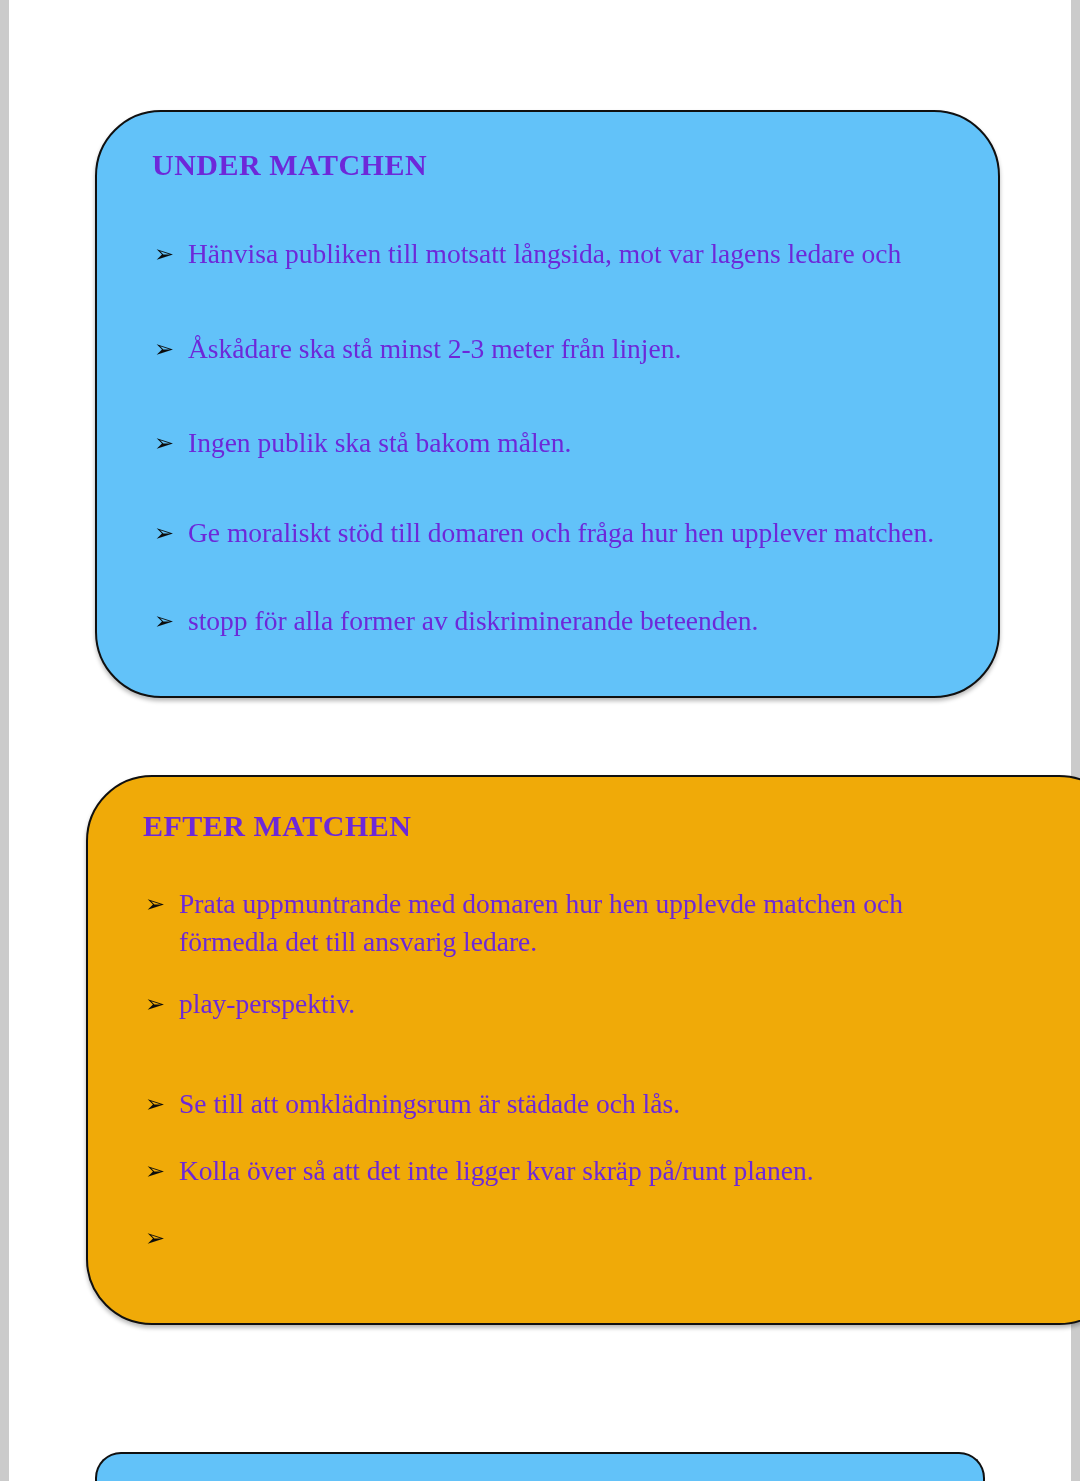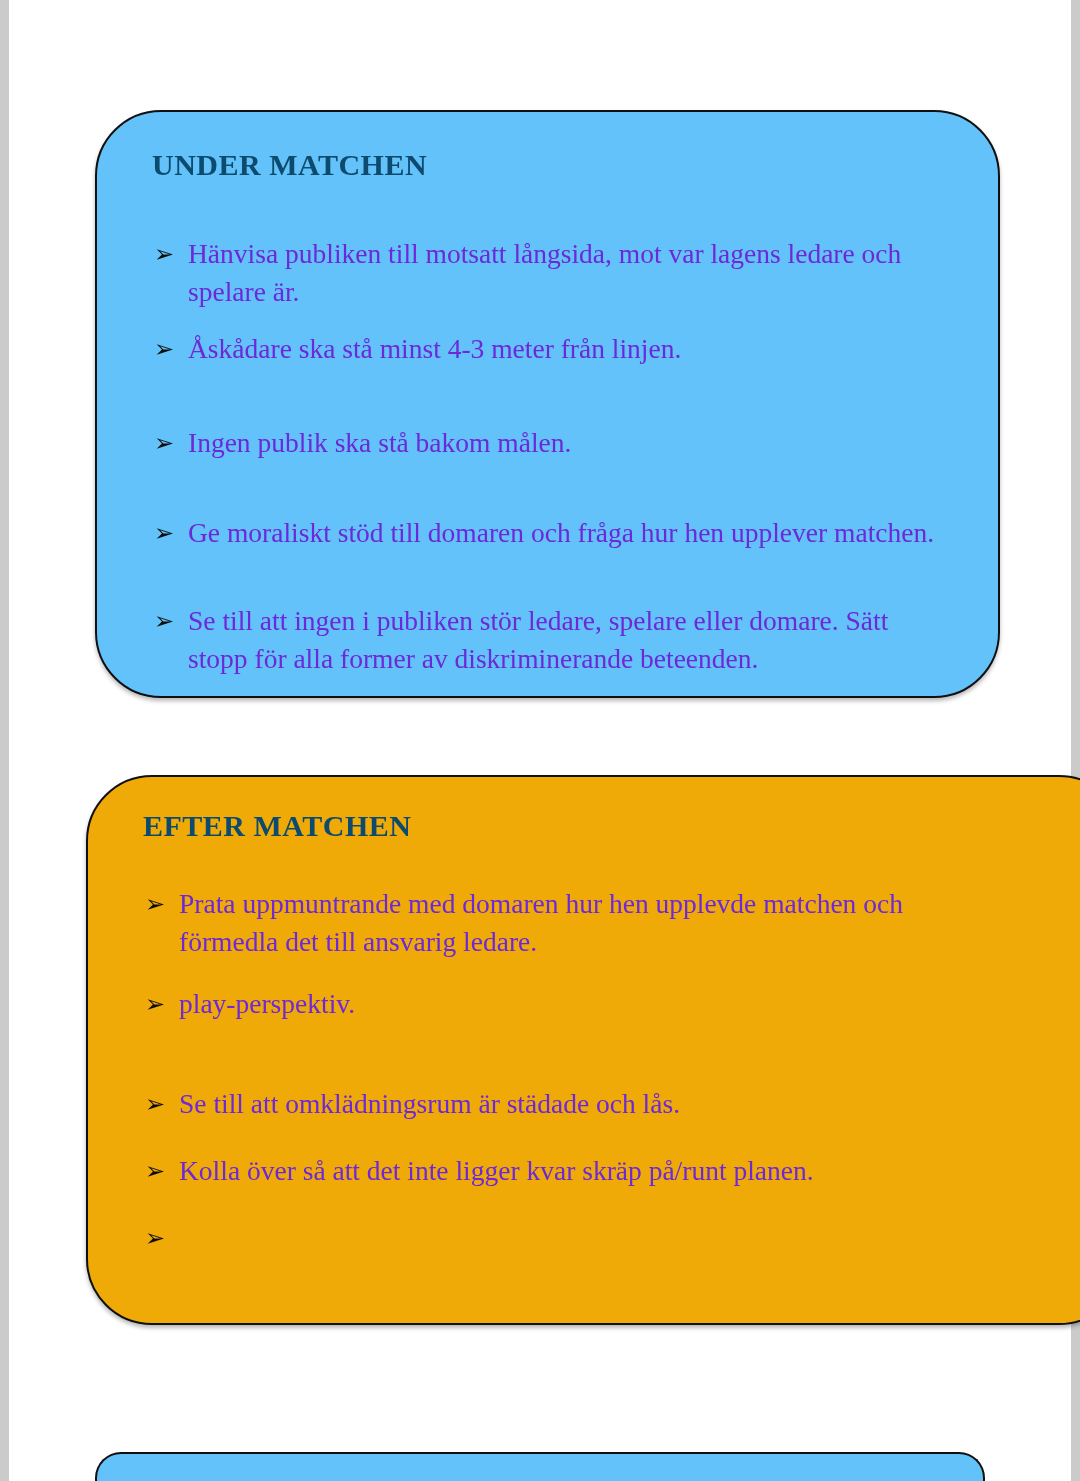--- a/index.html
+++ b/index.html
@@ -27,21 +27,21 @@
   }
   .card-blue   { left: 95px; top: 110px;  width: 905px; height: 588px; background: #62c2f9; }
   .card-orange { left: 86px; top: 775px;  width: 1039px; height: 550px; background: #f0aa08; }
 
   .section-title {
     position: absolute;
     left: 55px; 
     font-size: 30px;
     font-weight: bold;
     letter-spacing: 0.5px;
-    color: #0c4a6e;
+    color: #6d28d9;
     white-space: nowrap;
   }
   .card-blue   .section-title { top: 36px; }
   .card-orange .section-title { top: 32px; }
 
   .bullet {
     position: absolute;
     left: 57px; right: 24px;
     display: flex;
     align-items: flex-start;
@@ -92,45 +92,43 @@
 <div class="page-edge left"></div>
 <div class="page-edge right"></div>
 
 <div class="section-card card-blue">
   <div class="section-title">UNDER MATCHEN</div>
 
   <div class="bullet b0">
     <span class="arrow">➢</span>
     <div class="lines">
       <div class="line">Hänvisa publiken till motsatt långsida, mot var lagens ledare och</div>
-      <div class="line">spelare är.</div>
     </div>
   </div>
   <div class="bullet b1">
     <span class="arrow">➢</span>
     <div class="lines">
-      <div class="line">Åskådare ska stå minst 4-3 meter från linjen.</div>
+      <div class="line">Åskådare ska stå minst 2-3 meter från linjen.</div>
     </div>
   </div>
   <div class="bullet b2">
     <span class="arrow">➢</span>
     <div class="lines">
       <div class="line">Ingen publik ska stå bakom målen.</div>
     </div>
   </div>
   <div class="bullet b3">
     <span class="arrow">➢</span>
     <div class="lines">
       <div class="line">Ge moraliskt stöd till domaren och fråga hur hen upplever matchen.</div>
     </div>
   </div>
   <div class="bullet b4">
     <span class="arrow">➢</span>
     <div class="lines">
-      <div class="line">Se till att ingen i publiken stör ledare, spelare eller domare. Sätt</div>
       <div class="line">stopp för alla former av diskriminerande beteenden.</div>
     </div>
   </div>
 </div>
 
 <div class="section-card card-orange">
   <div class="section-title">EFTER MATCHEN</div>
 
   <div class="bullet b0">
     <span class="arrow">➢</span>

